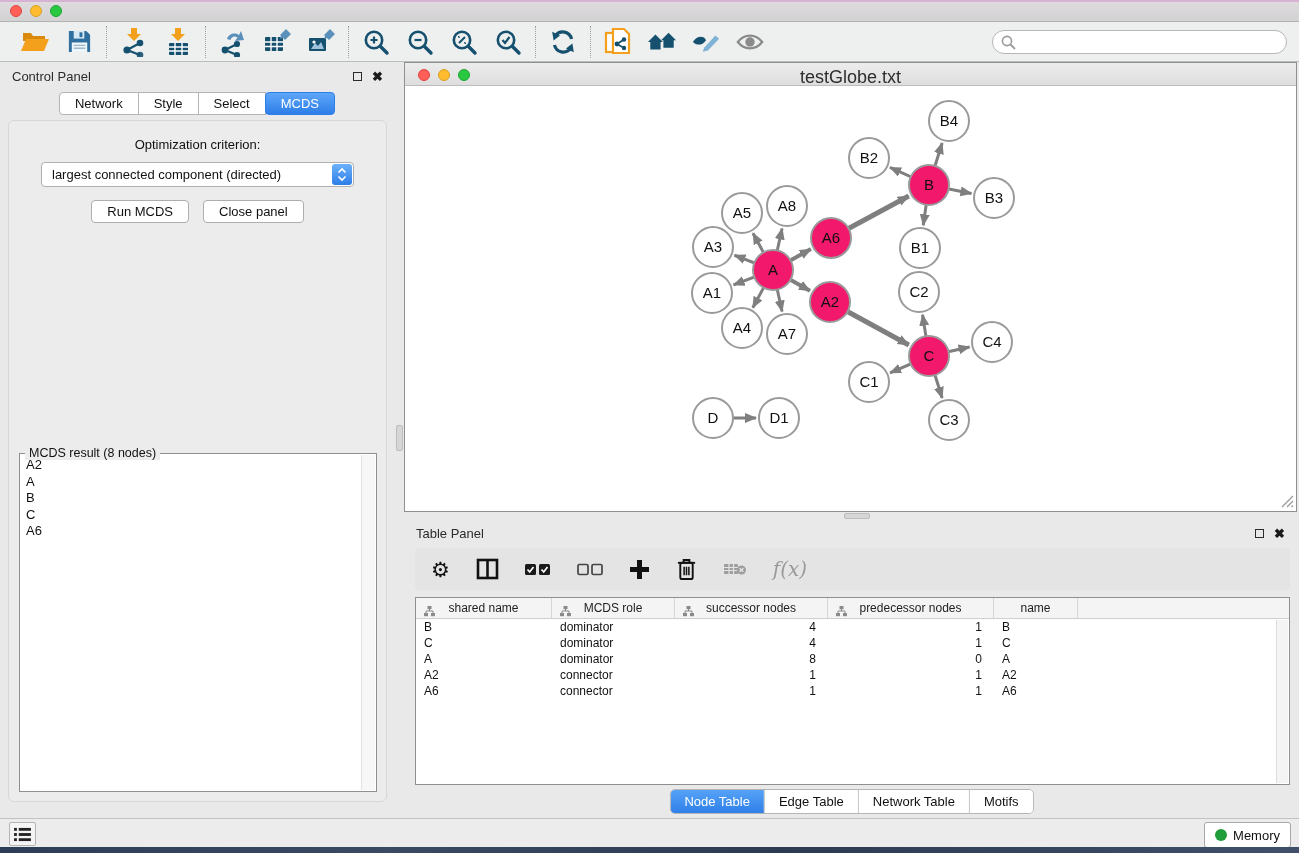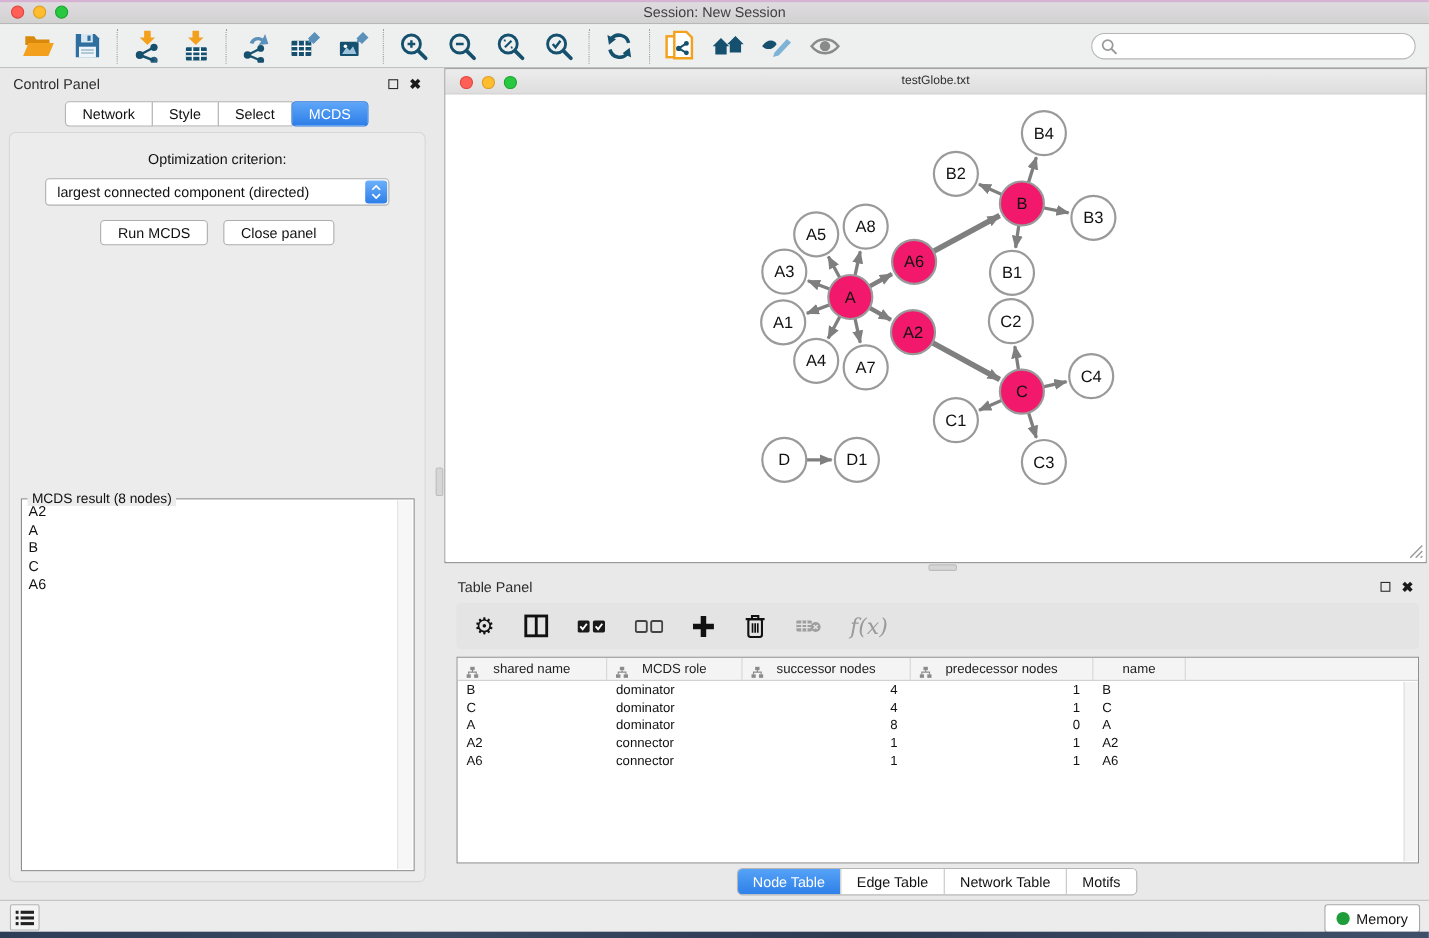--- a/index.html
+++ b/index.html
@@ -65,21 +65,21 @@
   .h-splitter { position:absolute; top:512px; left:404px; right:0; height:8px; background:#e9e9e9; }
   .h-splitter .handle { position:absolute; left:440px; top:1px; width:26px; height:6px;
     background:#d6d6d6; border:1px solid #bdbdbd; border-radius:2px; }
 
   
   .net-window { position:absolute; top:62px; left:404px; right:2px; height:450px; background:#fff;
     border:1px solid #8f8f8f; }
   .net-titlebar { height:23px; background:linear-gradient(#ececec,#dedede); border-bottom:1px solid #bdbdbd; position:relative; }
   .net-titlebar .tl { top:6px; }
   .net-titlebar .tl.red{left:13px;} .net-titlebar .tl.yel{left:33px;} .net-titlebar .tl.grn{left:53px;}
-  .net-title { position:absolute; left:0; right:0; top:4px; text-align:center; font-size:11px; color:#2e2e2e; }
+  .net-title { position:absolute; left:0; right:0; top:4px; text-align:center; font-size:18px; color:#2e2e2e; }
   .net-canvas { position:relative; width:100%; height:424px; background:#fff; }
   .resize-grip { position:absolute; right:2px; bottom:2px; width:13px; height:13px; }
 
   
   .table-panel { position:absolute; top:520px; left:404px; right:0; bottom:35px; background:#e9e9e9; }
   .tp-header { height:26px; display:flex; align-items:center; padding:0 14px 0 12px; font-size:13px; color:#2b2b2b; }
   .tp-toolbar { margin:2px 9px 0 11px; height:42px; background:#e4e4e4; border-radius:4px;
     display:flex; align-items:center; gap:26px; padding:0 16px; }
   .tp-ic { display:flex; align-items:center; justify-content:center; height:30px; }
   .gear-glyph { font-size:21px; color:#111; line-height:1; }
@@ -116,21 +116,20 @@
     background:linear-gradient(90deg,#2e3d57,#3a4a63 30%,#2c3a52 60%,#40506a); }
 </style>
 </head>
 <body>
 
 <div class="titlebar">
   <div class="toppink"></div>
   <span class="tl red"></span>
   <span class="tl yel"></span>
   <span class="tl grn"></span>
-  <div class="wtitle">Session: New Session</div>
 </div>
 
 <div class="toolbar">
   <div class="tgroup">
     <span class="ticon">
       <svg width="30" height="28" viewBox="0 0 30 28">
           <path d="M3 5h8l2 3h12v5H3z" fill="#d98a0c"></path>
           <path d="M1 23l5-12h23l-5 12z" fill="#f3a11d"></path>
         </svg>
     </span>

